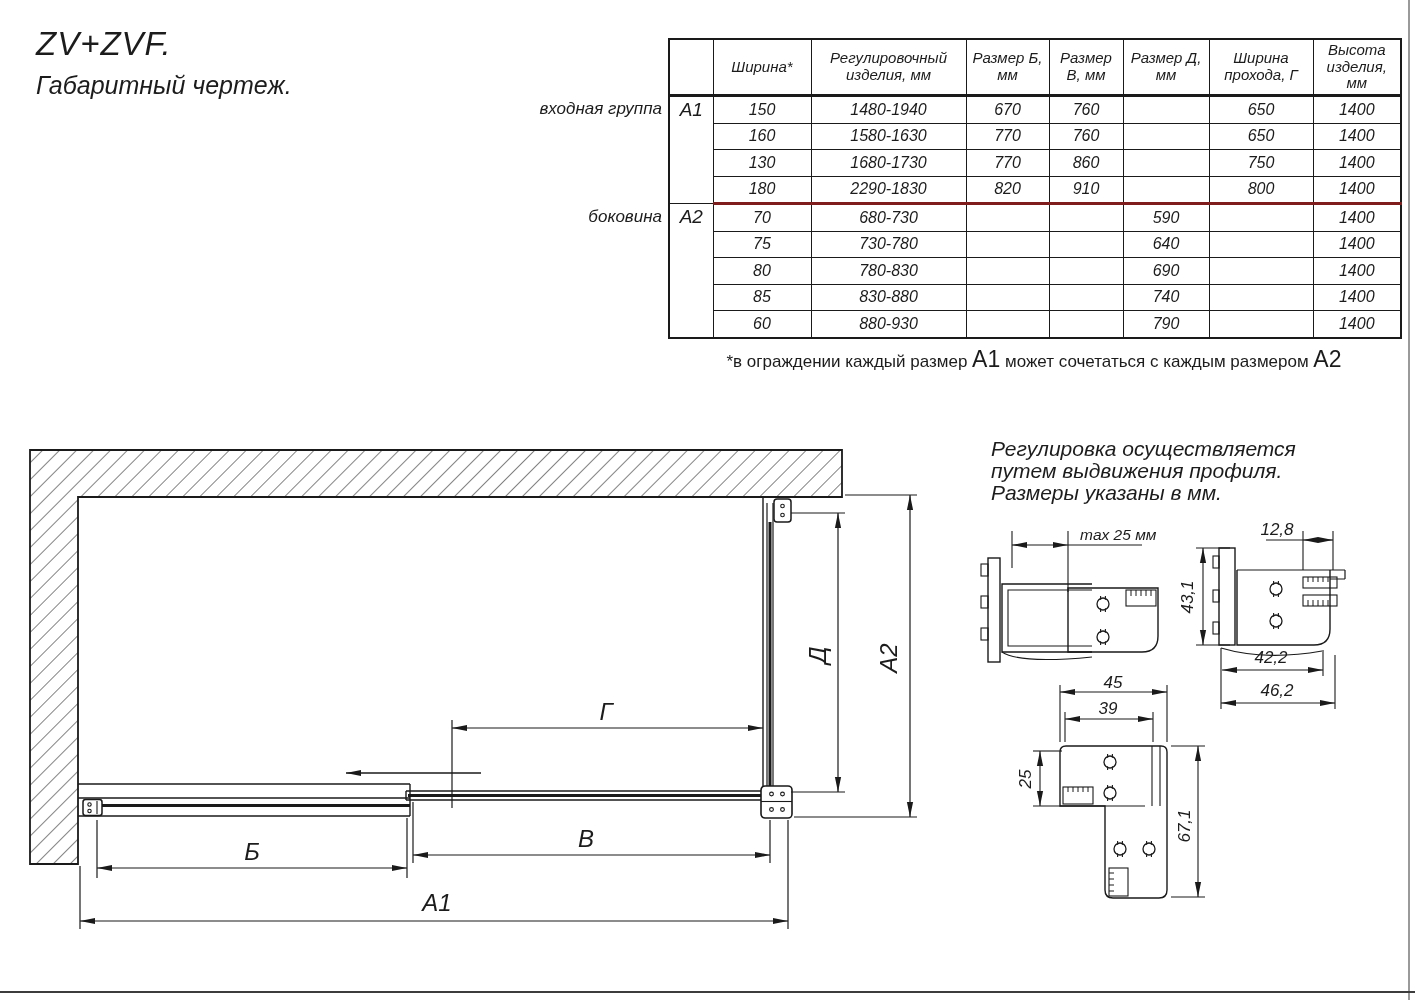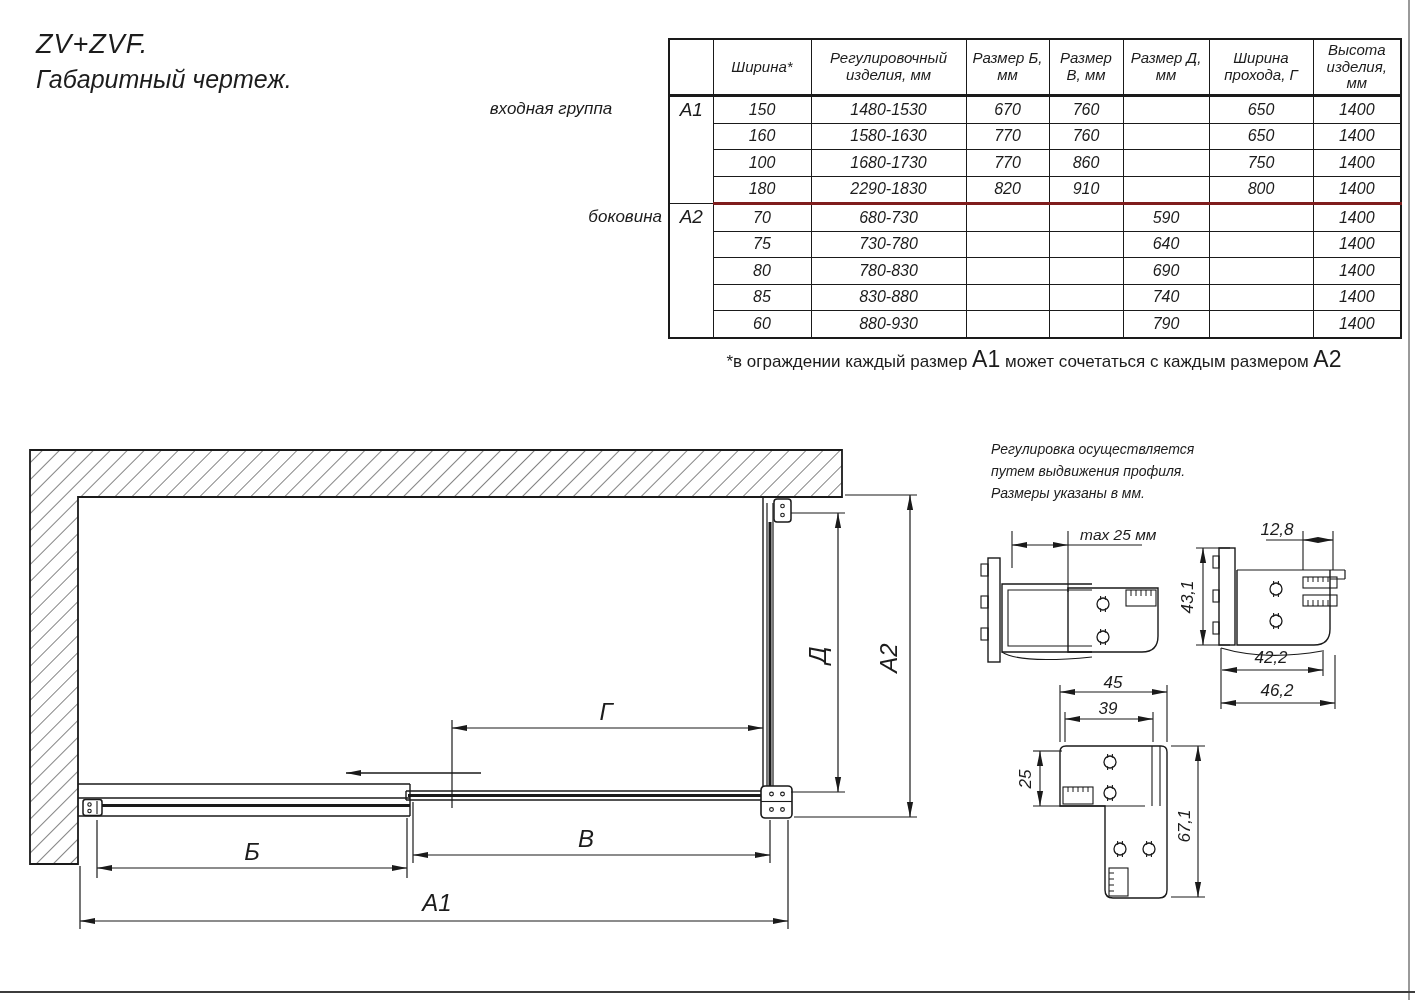--- a/index.html
+++ b/index.html
@@ -5,44 +5,44 @@
   html,body{margin:0;padding:0;background:#e8e8e8;}
   #page{
     position:relative; width:1415px; height:1000px; background:#ffffff;
     overflow:hidden; font-family:"Liberation Sans", sans-serif; color:#1c1c1c;
   }
   
   #page .border-right{position:absolute; right:5px; top:0; width:2px; height:100%; background:#9a9a9a;}
   #page .border-bottom{position:absolute; left:0; bottom:7px; width:100%; height:2px; background:#3c3c3c;}
 
   .title-block{position:absolute; left:36px; top:24px; font-style:italic;}
-  .title-block .t1{font-size:27px; line-height:40px; letter-spacing:1px;}
-  .title-block .t2{font-size:25px; line-height:31px; }
+  .title-block .t1{font-size:33px; line-height:40px; letter-spacing:1px;}
+  .title-block .t2{font-size:25px; line-height:31px; margin-top:6px;}
   .title-block .t3{font-size:25px; line-height:31px;}
 
   .group-label{position:absolute; left:440px; width:222px; text-align:right;
     font-style:italic; font-size:17px; line-height:20px;}
-  #grp-label-1{top:99px;text-align:center;}
+  #grp-label-1{top:99px;}
   #grp-label-2{top:207px;}
 
   table.spec{position:absolute; left:668px; top:38px; border-collapse:collapse;
     table-layout:fixed; border:2px solid #1a1a1a; font-style:italic;}
   table.spec th, table.spec td{border:1.5px solid #1a1a1a; padding:0 2px; text-align:center; overflow:hidden;}
   table.spec th{height:54px; font-weight:normal; font-size:15px; line-height:1.12; vertical-align:middle;}
   table.spec thead th{border-bottom:3px solid #1a1a1a;}
   table.spec td{height:25.5px; font-size:16px;}
   table.spec tr.group-end td{border-bottom:3px solid #7f1d1d;}
   table.spec td.code{vertical-align:top; font-size:19px; padding-top:2px;}
 
   .footnote{position:absolute; left:668px; top:346px; width:732px; text-align:center;
     font-size:17px;}
   .footnote .big{font-size:23px;}
 
   .note-block{position:absolute; left:991px; top:438px; font-style:italic;
-    font-size:14px; line-height:22px;}
+    font-size:21px; line-height:22px;}
 
   svg text{font-family:"Liberation Sans", sans-serif; font-style:italic; fill:#1c1c1c;}
   text.dim-label{font-size:24px;}
   text.det-label{font-size:17px;}
   text.small-label{font-size:15.5px;}
 </style>
 </head>
 <body>
 
 <div id="page">
@@ -75,38 +75,38 @@
         <th>Размер В, мм</th>
         <th>Размер Д, мм</th>
         <th>Ширина прохода, Г</th>
         <th>Высота изделия, мм</th>
       </tr>
     </thead>
     <tbody>
       <tr>
         <td class="code" rowspan="4">А1</td>
         <td>150</td>
-        <td>1480-1530</td>
+        <td>1480-1940</td>
         <td>670</td>
         <td>760</td>
         <td></td>
         <td>650</td>
         <td>1400</td>
       </tr>
       <tr>
         <td>160</td>
         <td>1580-1630</td>
         <td>770</td>
         <td>760</td>
         <td></td>
         <td>650</td>
         <td>1400</td>
       </tr>
       <tr>
-        <td>100</td>
+        <td>130</td>
         <td>1680-1730</td>
         <td>770</td>
         <td>860</td>
         <td></td>
         <td>750</td>
         <td>1400</td>
       </tr>
       <tr class="group-end">
         <td>180</td>
         <td>2290-1830</td>

